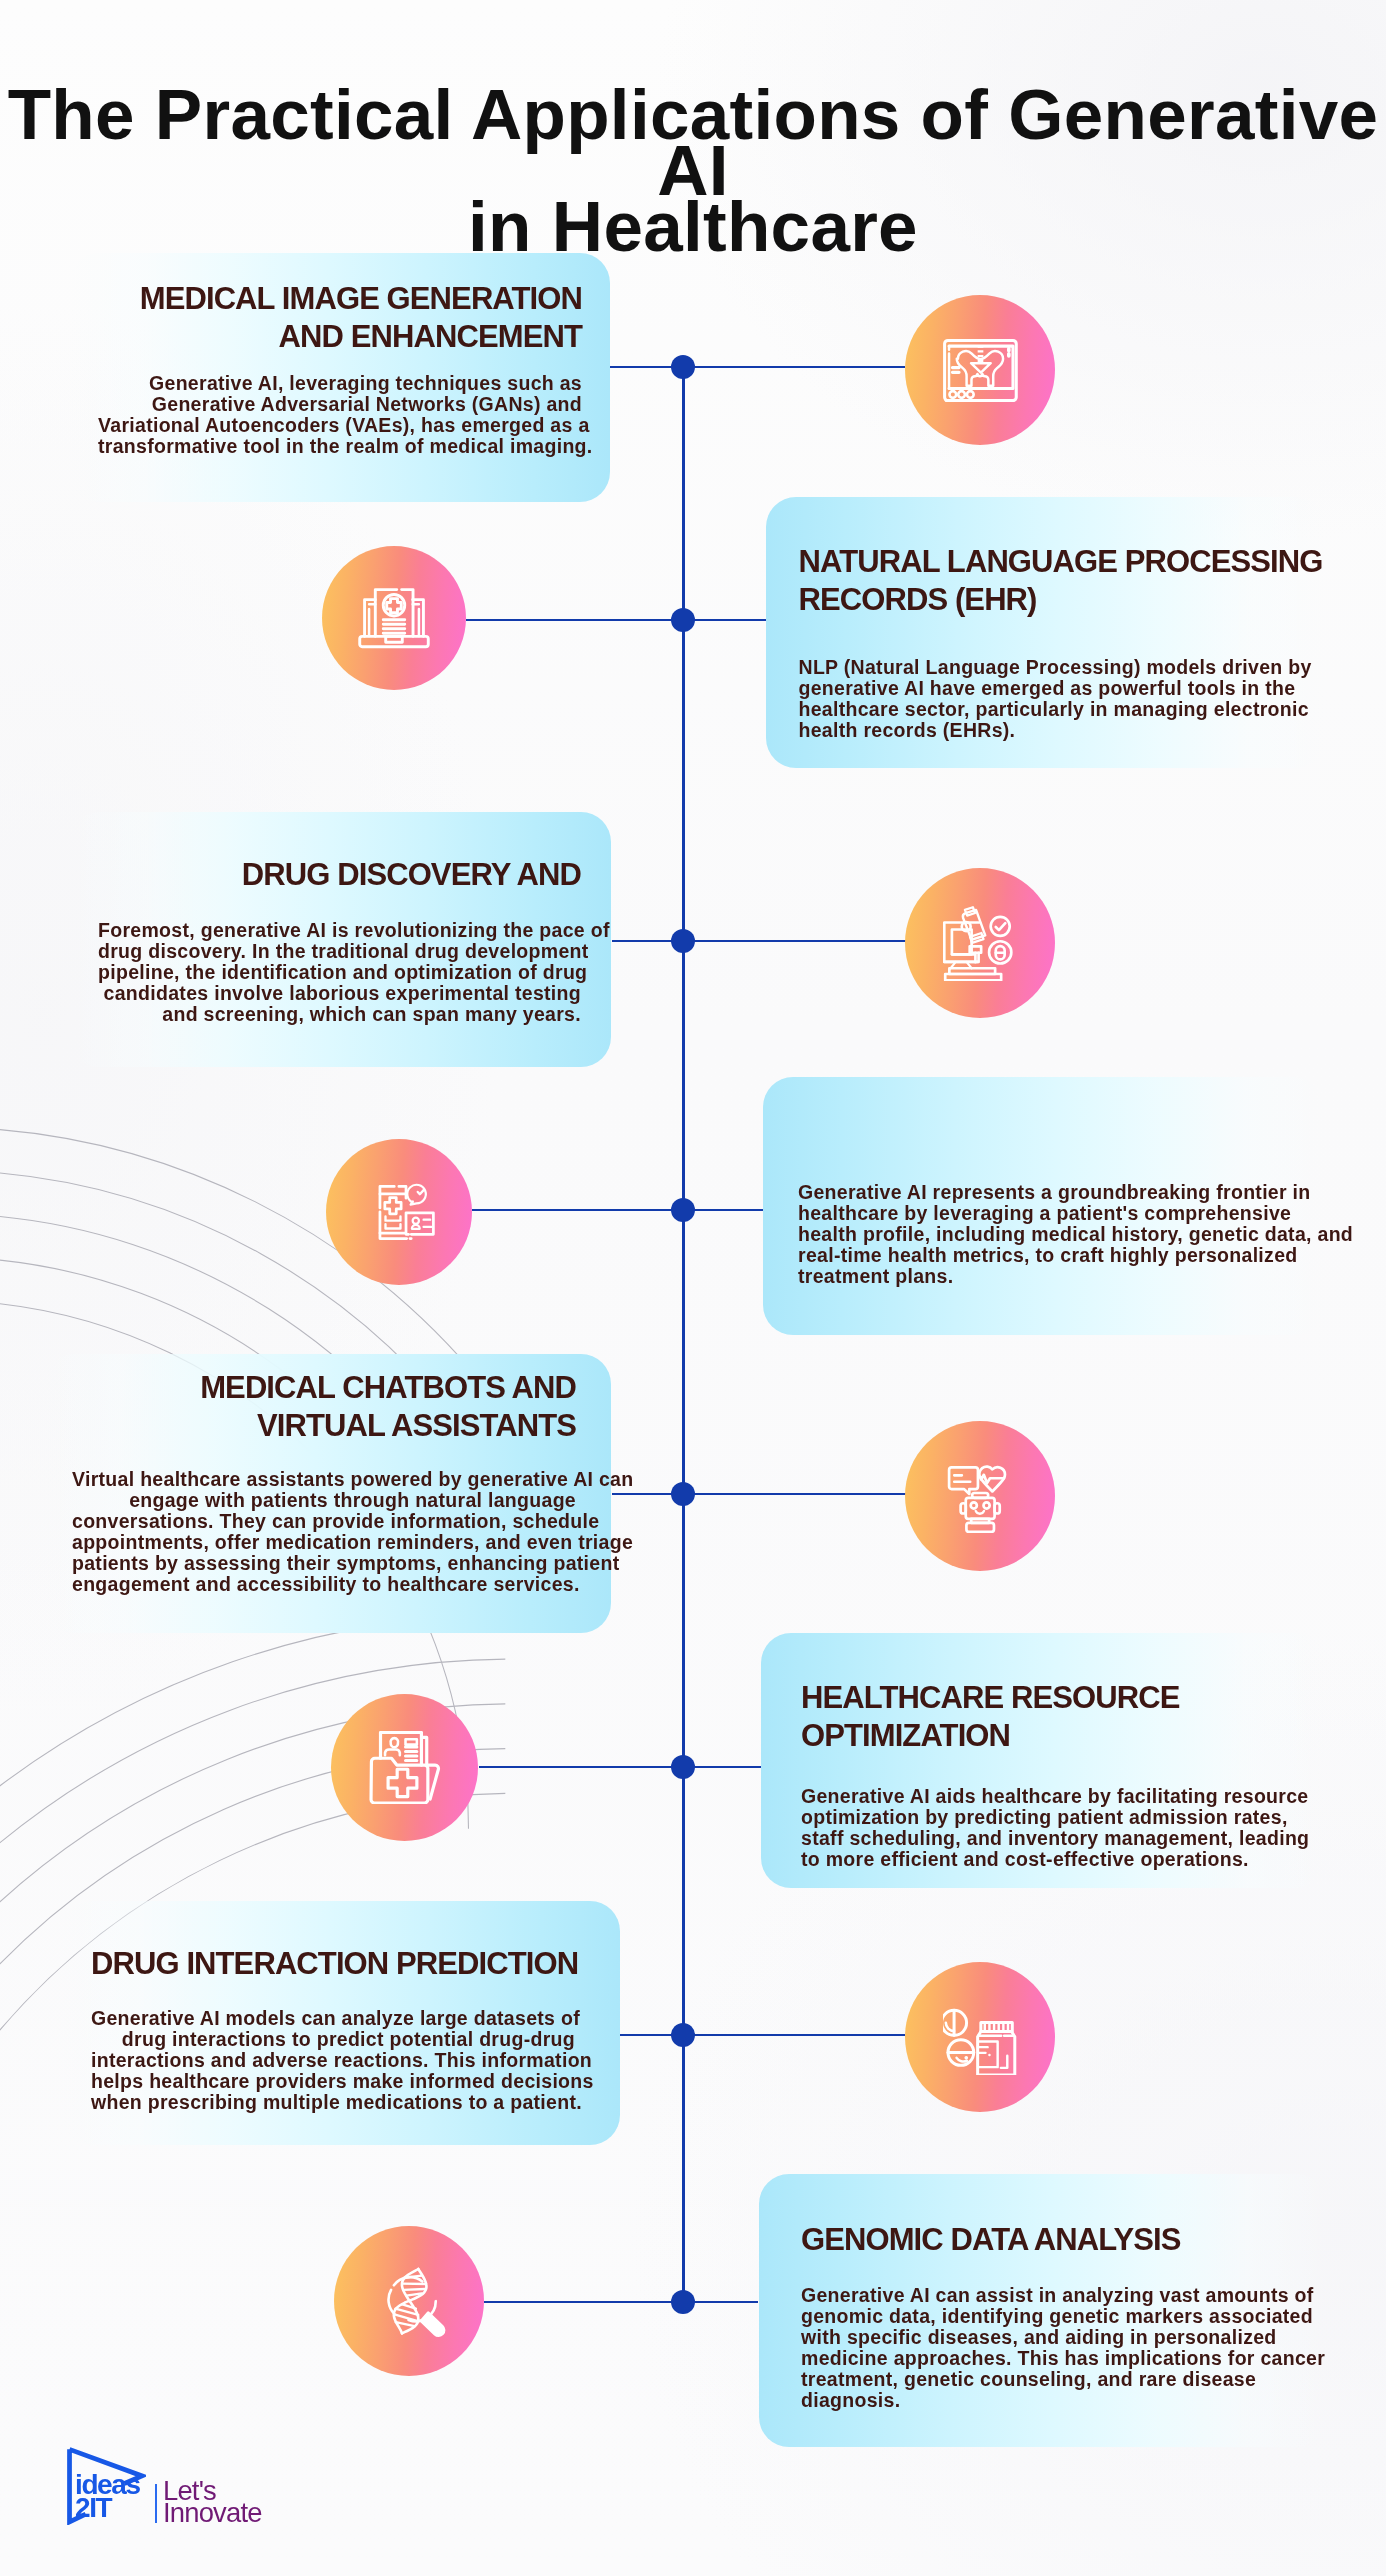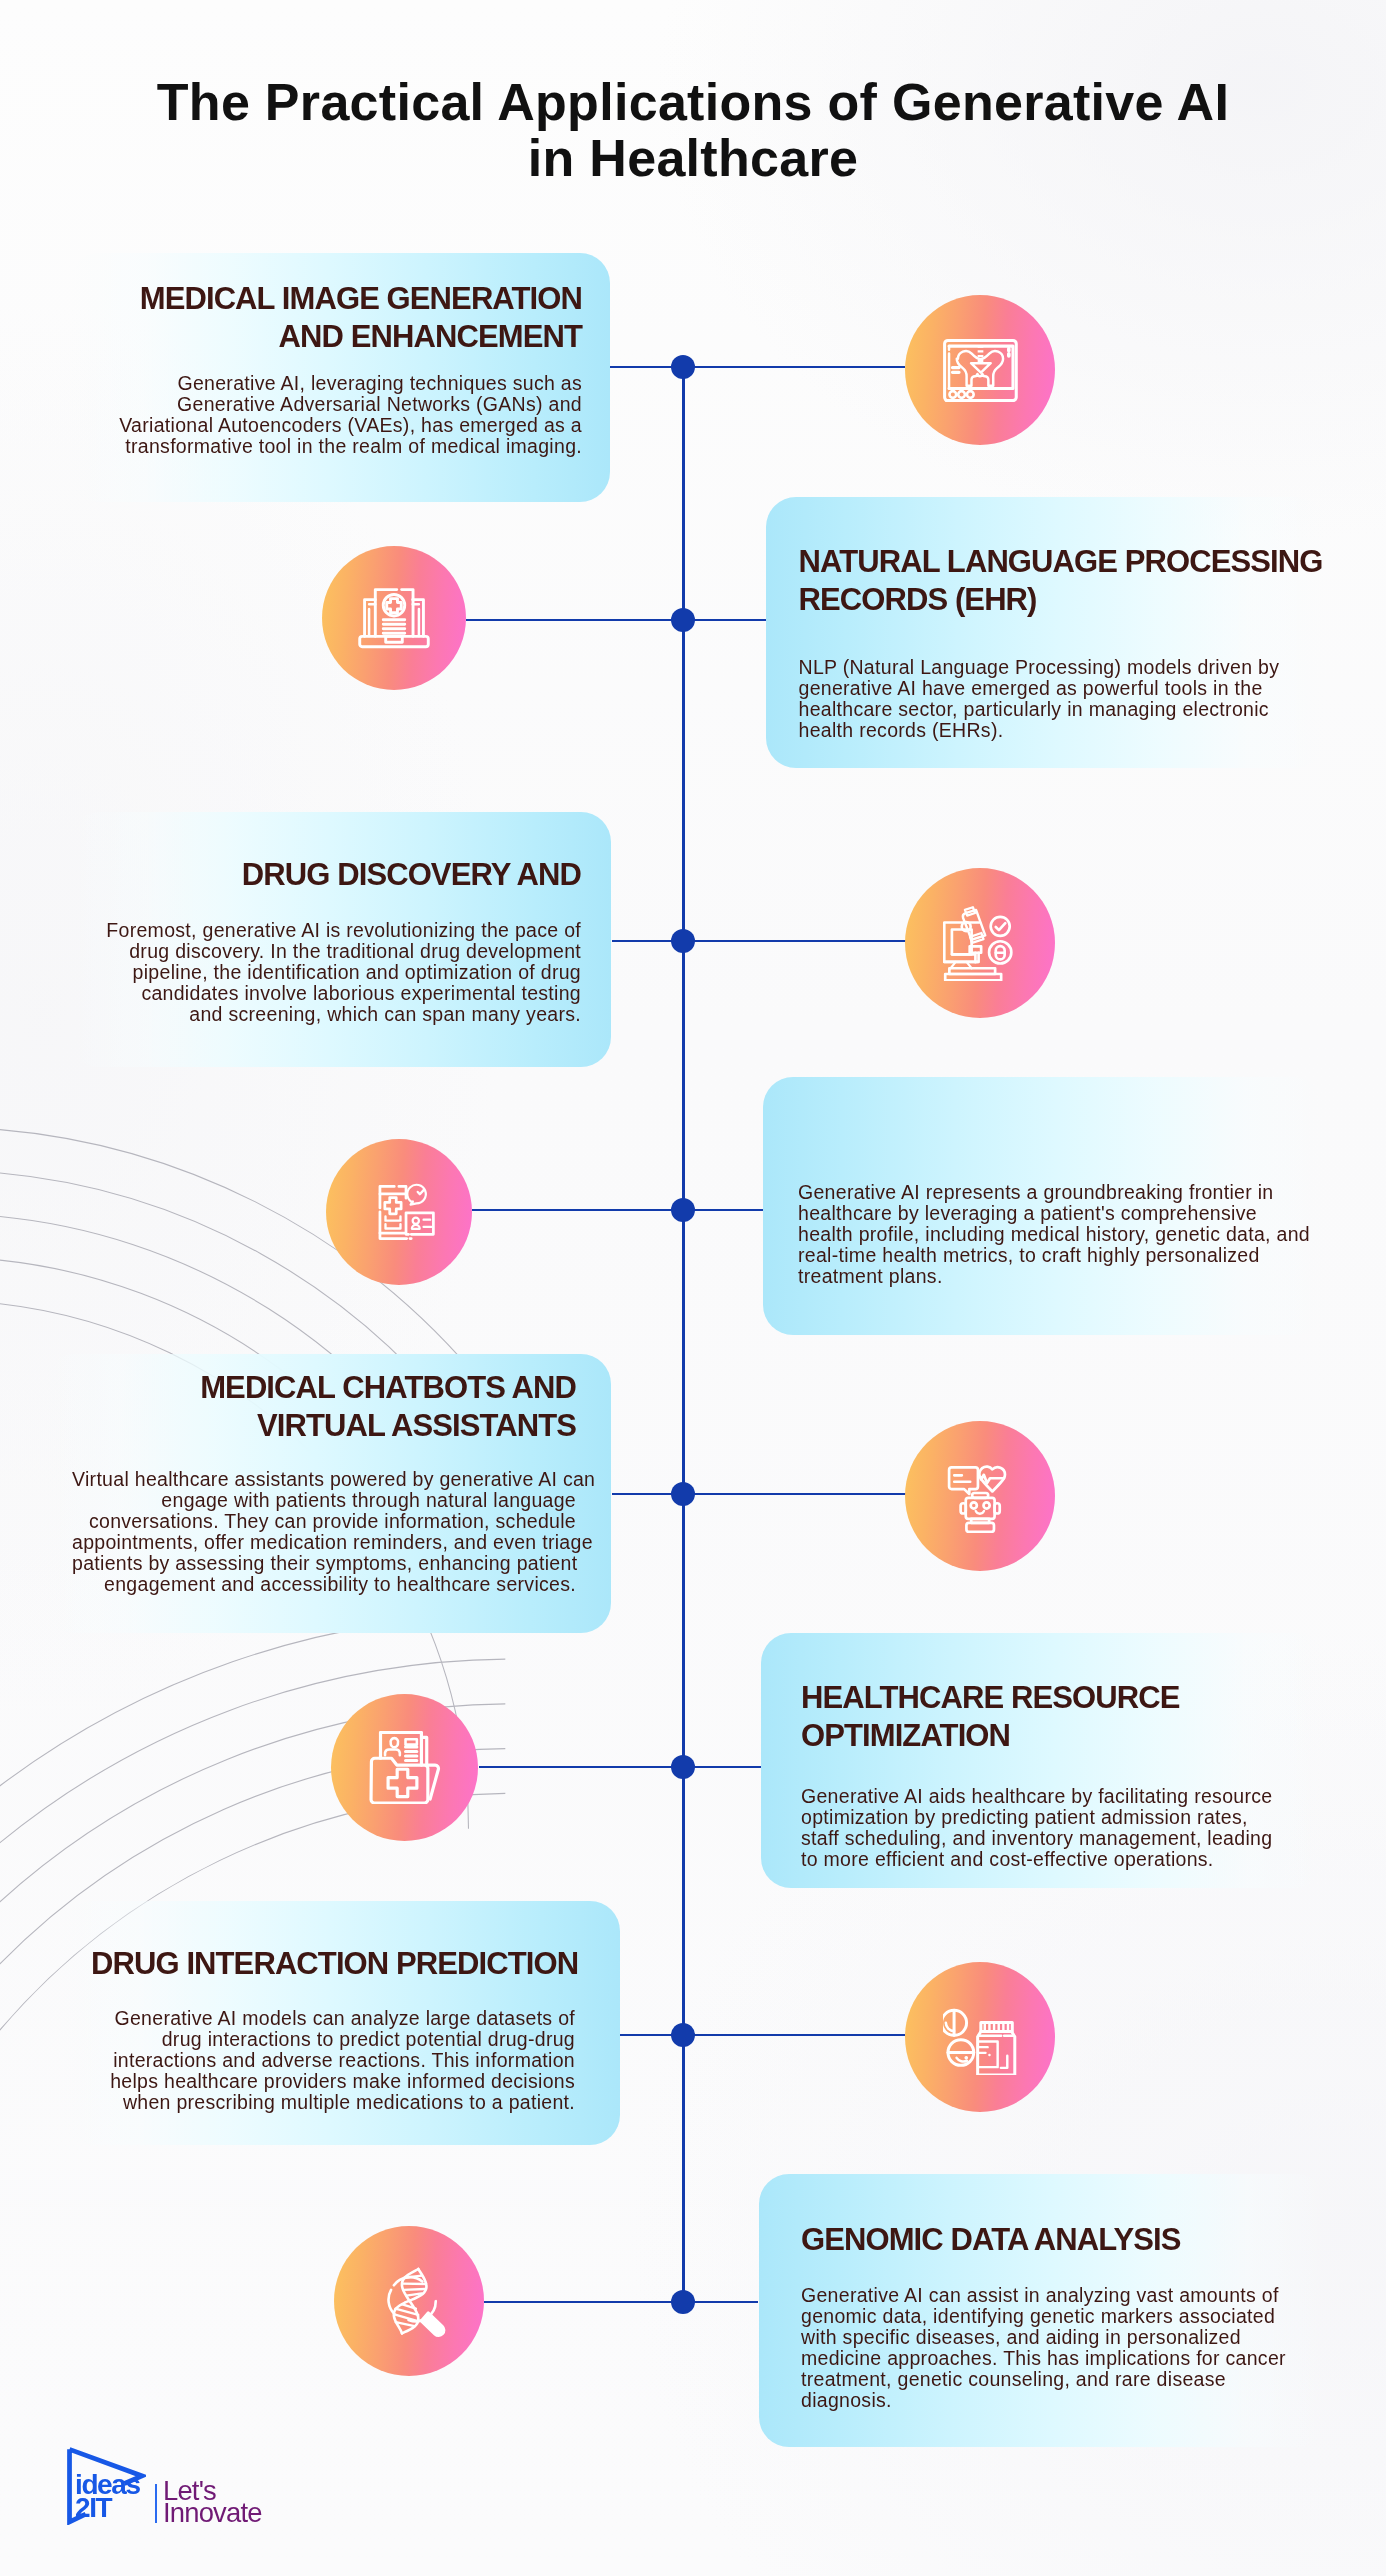--- a/index.html
+++ b/index.html
@@ -19,34 +19,34 @@
   .arcs{position:absolute;left:0;top:0;width:1386px;height:2576px;}
 
   
   .spine{position:absolute;left:682px;width:2.9px;background:#123bab;}
   .node{position:absolute;width:24.5px;height:24.5px;border-radius:50%;background:#123bab;margin-left:-12.3px;margin-top:-12.3px;left:683px;}
   .hline{position:absolute;height:2.2px;background:#123bab;}
 
   
   .title{position:absolute;left:0;width:1386px;text-align:center;
     top:39px;
-    font-size:52px;line-height:56px;font-weight:700;letter-spacing:0.3px;
+    font-size:71px;line-height:56px;font-weight:700;letter-spacing:0.3px;
     color:#111111;}
 
   
   .card{position:absolute;border-radius:30px;}
   .card.left{background:linear-gradient(90deg, rgba(252,254,255,0) 0%, rgba(246,253,255,0.45) 14%, rgba(236,252,255,0.9) 30%, rgba(222,249,255,1) 48%, rgba(205,244,254,1) 66%, rgba(184,237,252,1) 86%, rgba(171,231,250,1) 100%);}
   .card.right{background:linear-gradient(270deg, rgba(252,254,255,0) 0%, rgba(246,253,255,0.45) 14%, rgba(236,252,255,0.9) 30%, rgba(222,249,255,1) 48%, rgba(205,244,254,1) 66%, rgba(184,237,252,1) 86%, rgba(171,231,250,1) 100%);}
   .card-inner{position:absolute;left:0;right:0;top:0;bottom:0;box-sizing:border-box;
     transform:translateY(var(--dy,0px));
     display:flex;flex-direction:column;justify-content:center;}
   .card.left .card-inner{padding:0 var(--pad-r,29px) 0 29px;}
   .card.right .card-inner{padding:0 0 0 var(--pad-l,35px);margin-top:16px;}
   .card h2{margin:0;font-size:31px;line-height:38px;font-weight:700;color:#3d1713;letter-spacing:-0.9px;}
-  .card p{margin:var(--gap,26px) 0 0 0;font-size:19.5px;line-height:21px;font-weight:400;color:#3d1713;letter-spacing:0.3px;}
+  .card p{margin:var(--gap,26px) 0 0 0;font-size:19.5px;line-height:21px;font-weight:700;color:#3d1713;letter-spacing:0.3px;}
   .ln{display:block;white-space:nowrap;}
   .card.left h2,.card.left p{text-align:right;}
   .card.right h2,.card.right p{text-align:left;}
 
   
   .bubble{position:absolute;border-radius:50%;
      background:linear-gradient(95deg,#fcc35e 0%, #fbb265 18%, #faa070 34%, #f98c7c 50%, #fa7e96 64%, #fc78b1 80%, #fd72cd 100%);
      display:flex;align-items:center;justify-content:center;}
   .bubble svg{display:block;width:50%;height:50%;}
 

